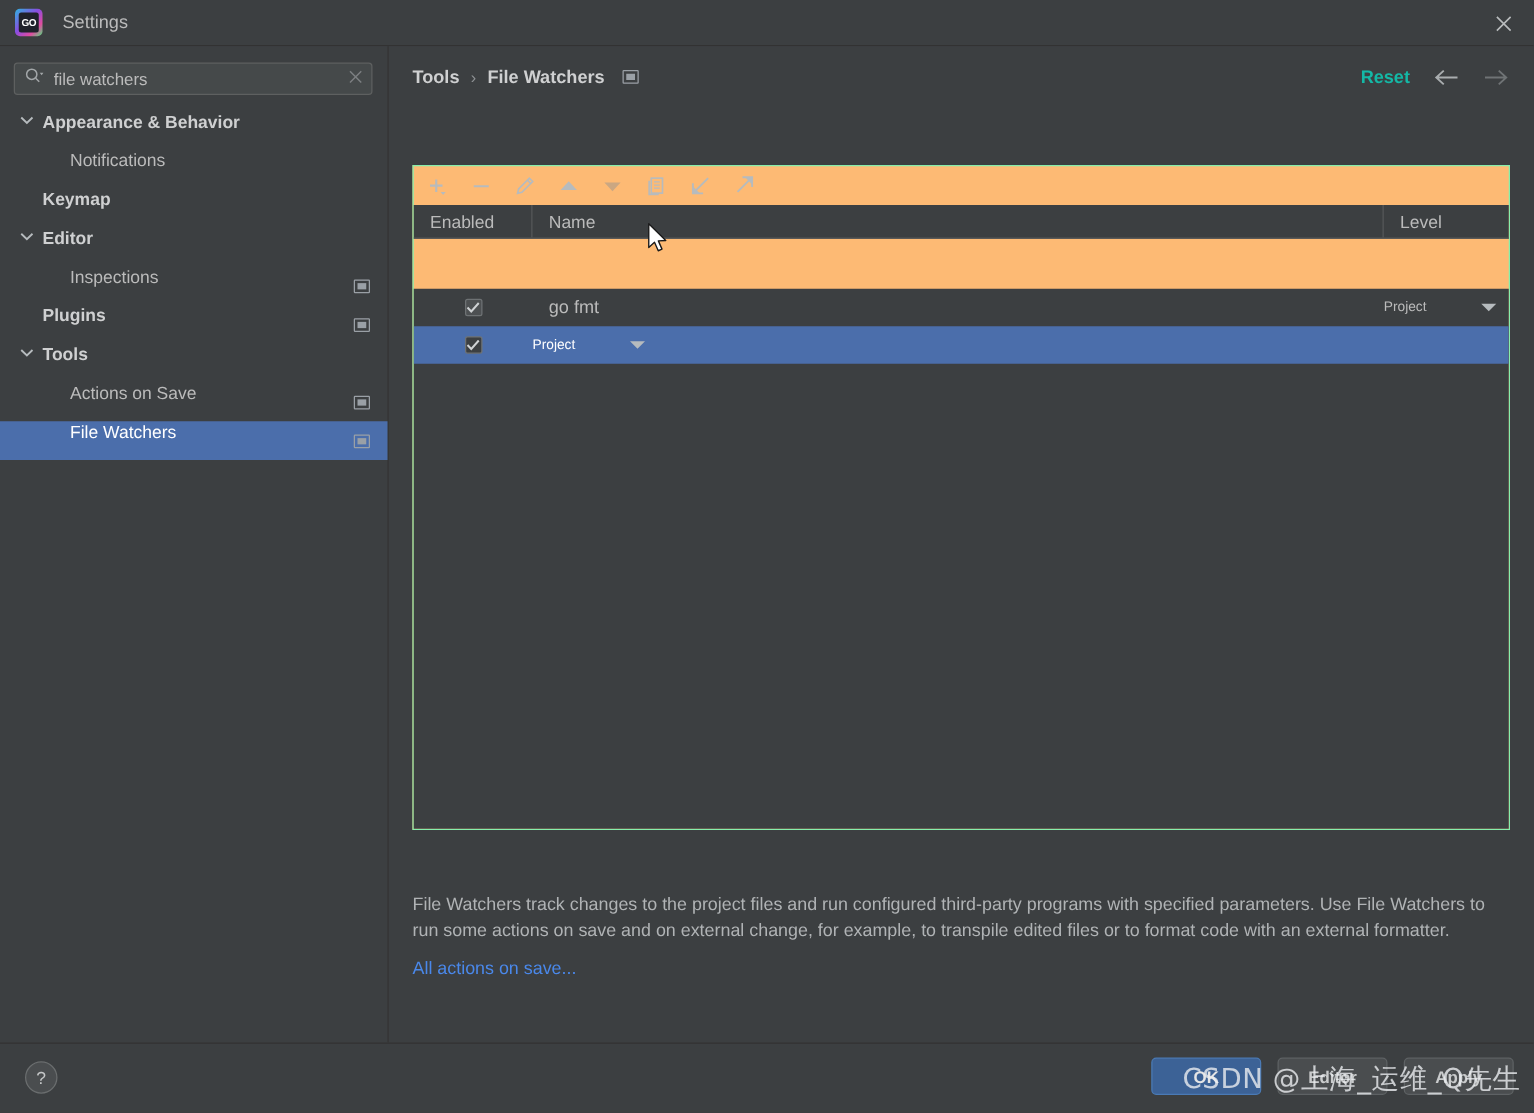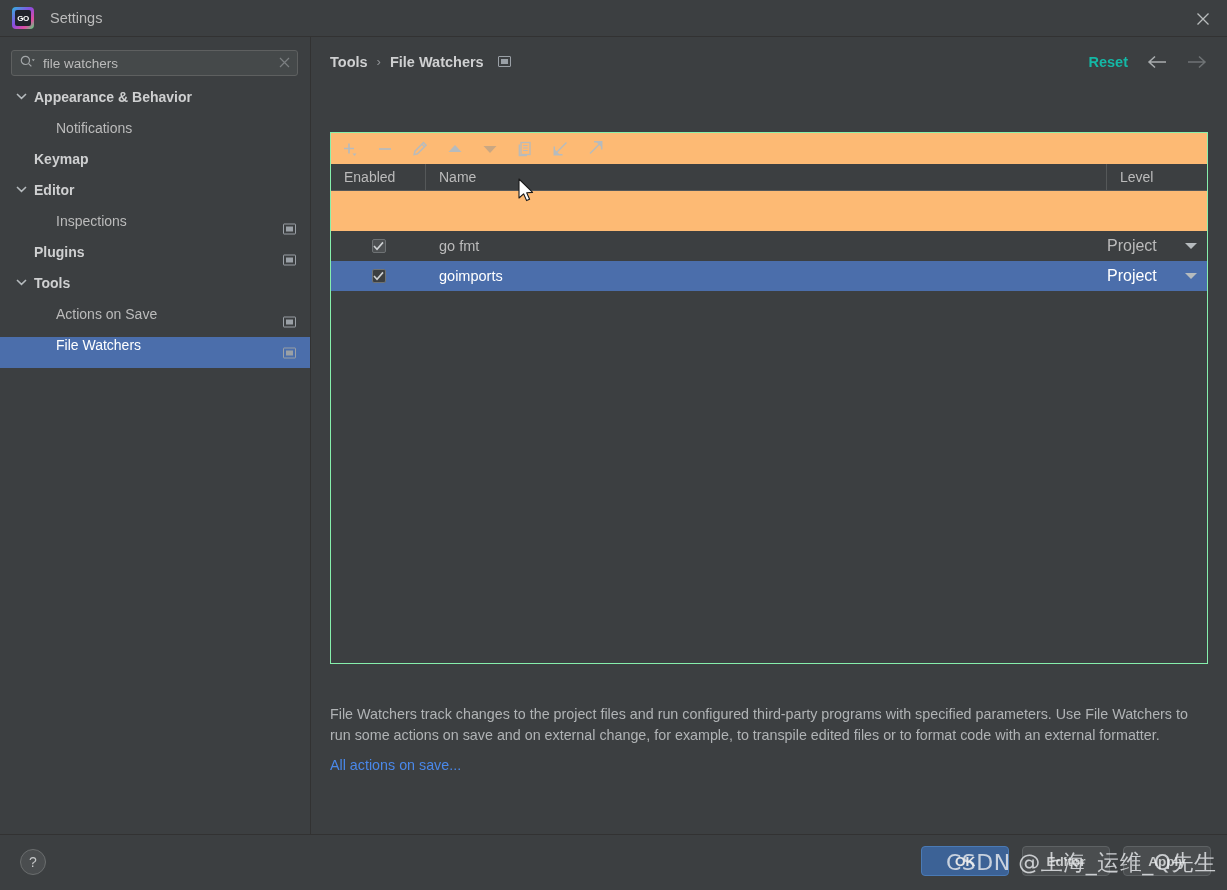--- a/index.html
+++ b/index.html
@@ -212,35 +212,35 @@
   .chk {
     width: 14px; height: 14px;
     border: 1px solid #6e7274;
     border-radius: 2px;
     background: #4d5052;
     display: flex; align-items: center; justify-content: center;
   }
   .trow.selected .chk { background: #3c3f41; border-color: #6e7274; }
   .cell.name-cell { padding-left: 13px; }
   .cell.level-cell { justify-content: space-between; padding: 0 10px 0 0; }
-  .level-text { color: #bbbbbb; font-size: 16px; padding-left: 0; }
+  .level-text { color: #bbbbbb; font-size: 11px; padding-left: 0; }
   .trow.selected .level-text { color: #ffffff; }
   .caret-down {
     width: 0; height: 0;
     border-left: 6px solid transparent;
     border-right: 6px solid transparent;
     border-top: 6px solid #b6bbbe;
     cursor: pointer;
   }
 
   
   #description {
     position: absolute;
     left: 19px; right: 19px;
-    bottom: 58px;
+    bottom: 48px;
     color: #b0b3b5;
     font-size: 14.3px;
     line-height: 21px;
   }
   #all-actions-link {
     display: inline-block;
     margin-top: 9px;
     color: #4a88ea;
     font-size: 14.3px;
     cursor: pointer;
@@ -518,23 +518,20 @@
             </div>
           </div>
           <div class="trow selected">
             <div class="cell enabled-cell col-enabled">
               <span class="chk">
                 <svg width="11" height="10" viewBox="0 0 11 10">
                   <path d="M1 5 L4 8.2 L10 1.4" stroke="#cfd2d4" stroke-width="1.6" fill="none"></path>
                 </svg>
               </span>
             </div>
-            <div class="cell name-cell col-name">
-              <span class="cell-text">goimports</span>
-            </div>
             <div class="cell level-cell col-level">
               <span class="level-text cell-text">Project</span>
               <span class="caret-down"></span>
             </div>
           </div>
         </div>
     </div>
 
     <div id="description">
       <div>File Watchers track changes to the project files and run configured third-party programs with specified parameters. Use File Watchers to run some actions on save and on external change, for example, to transpile edited files or to format code with an external formatter.</div>

